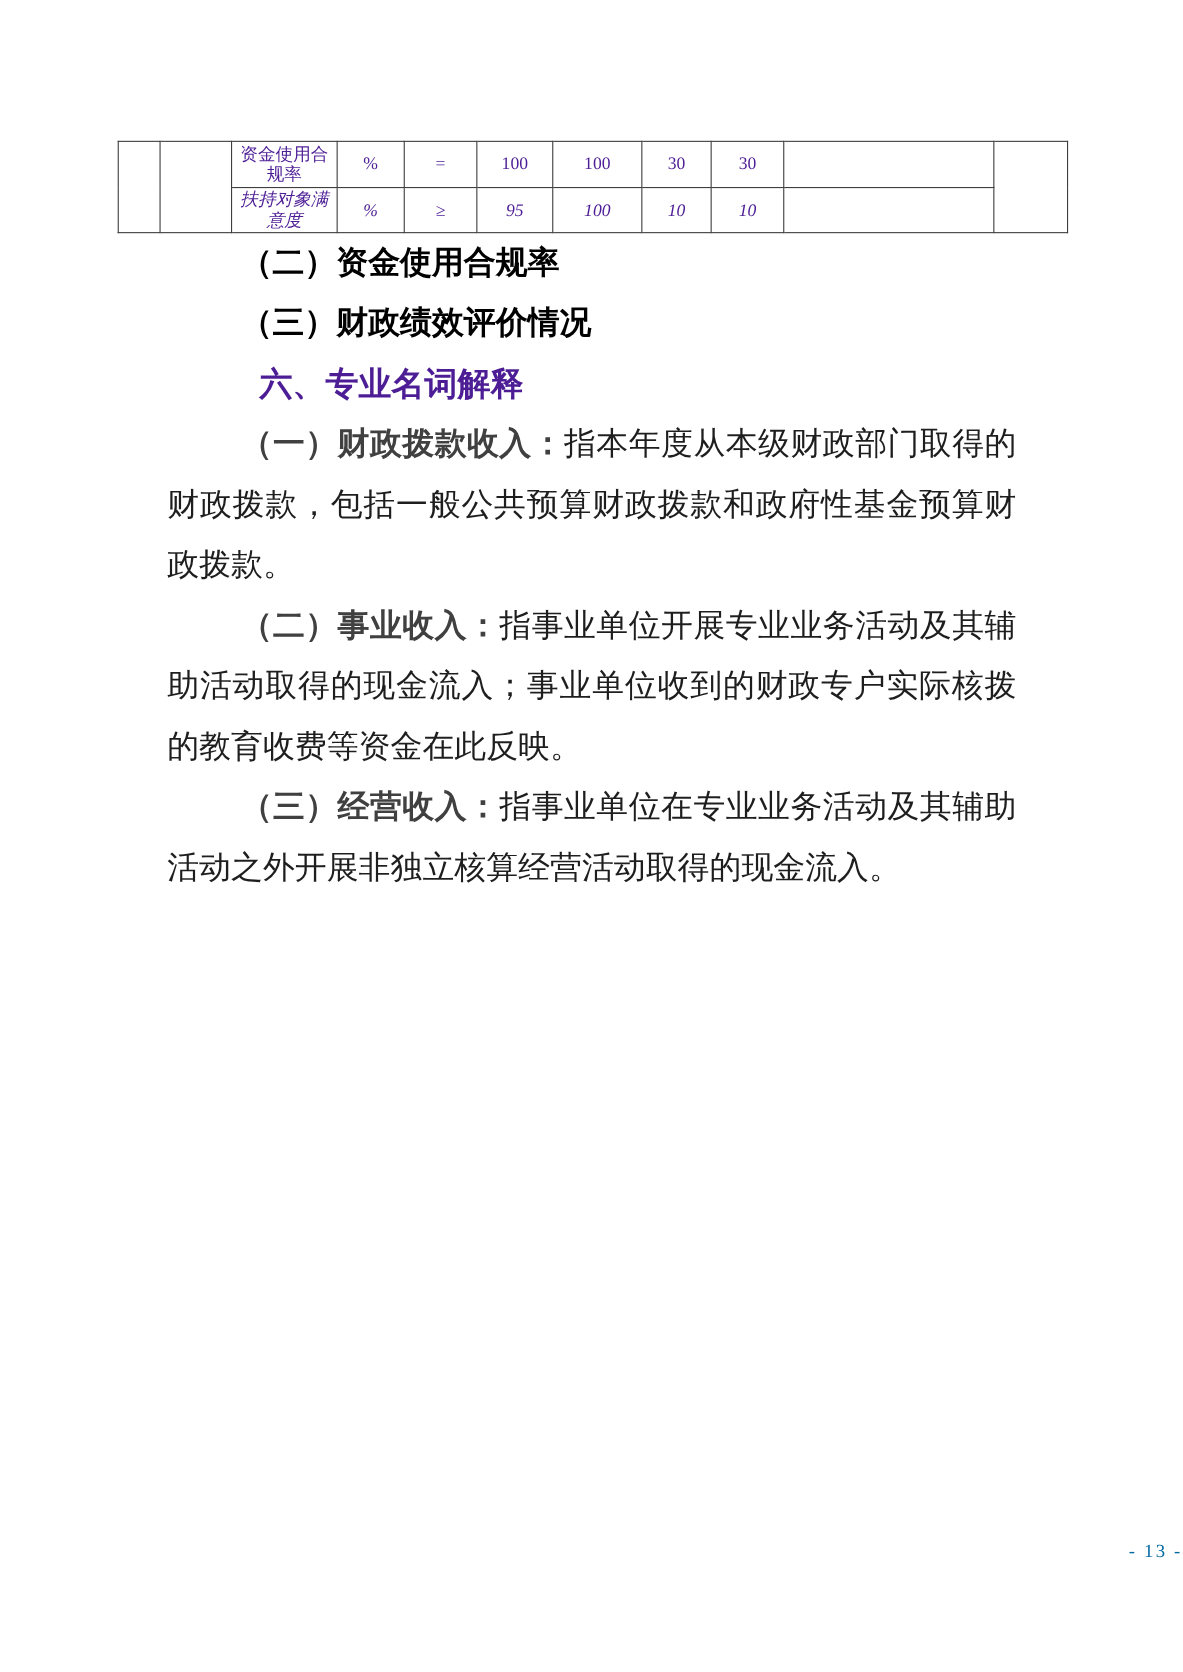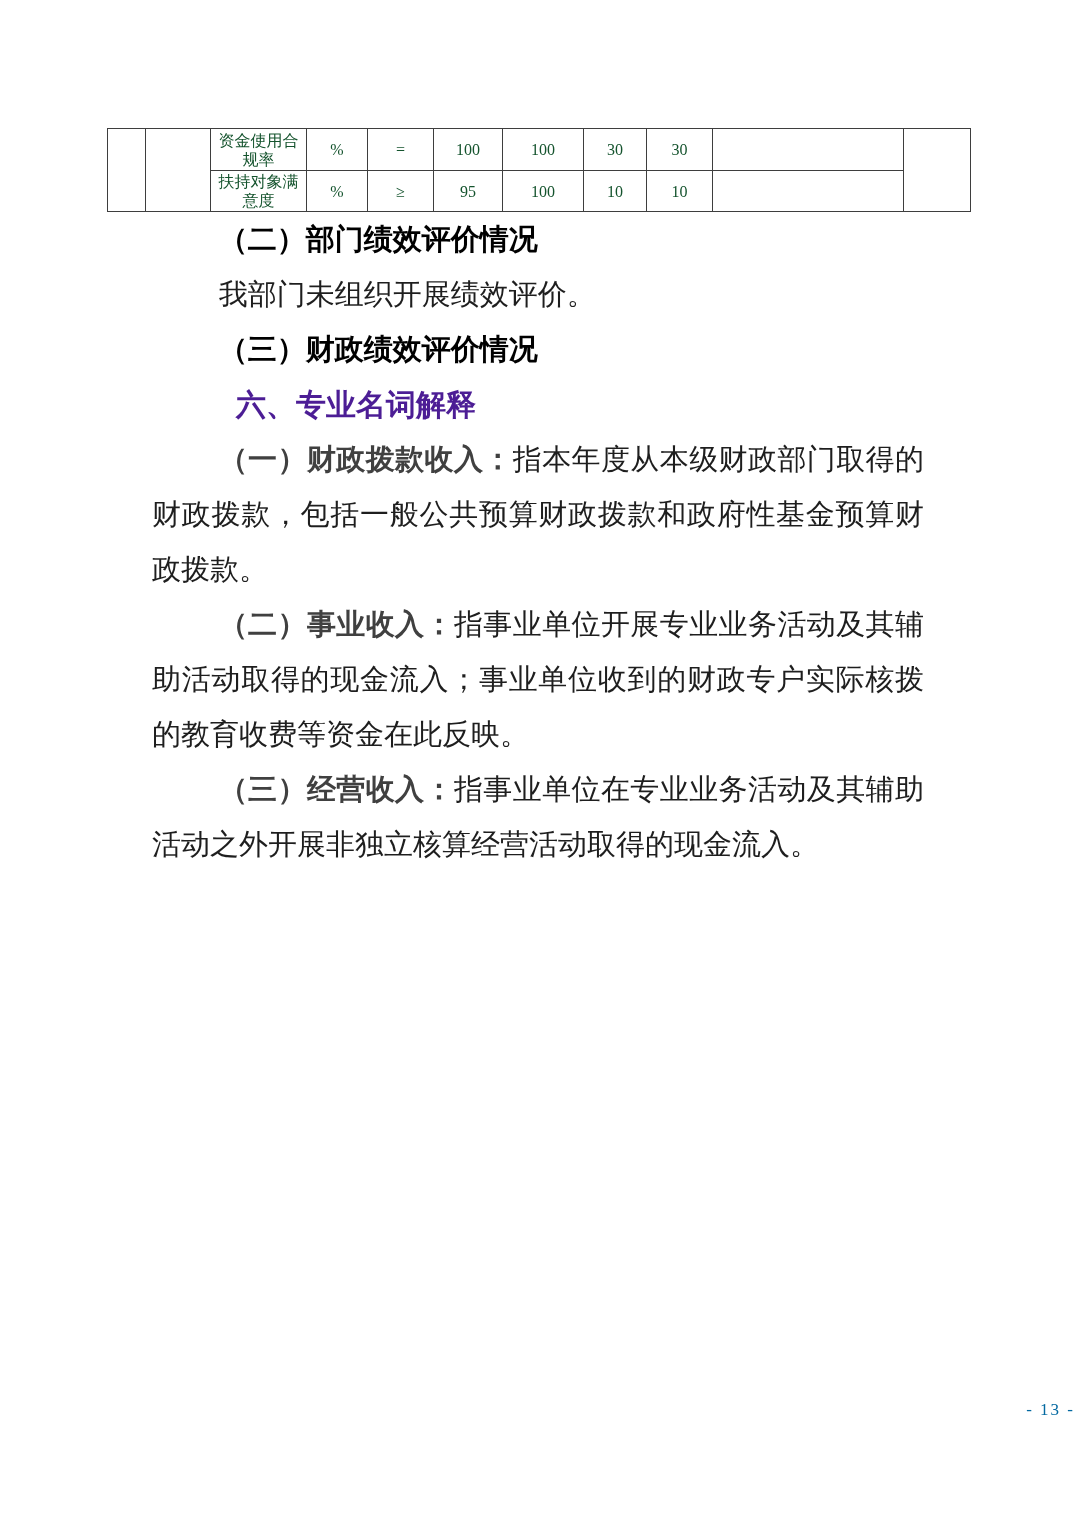--- a/index.html
+++ b/index.html
@@ -20,33 +20,33 @@
   
   .report-table {
     position: absolute;
     left: 107px;
     top: 128px;
     width: 863px;
     border-collapse: collapse;
     table-layout: fixed;
     font-family: "Liberation Serif", "DejaVu Serif", serif;
     font-size: 16px;
-    color: #14532d;
+    color: #4c1d95;
   }
   .report-table td {
     border: 1px solid #3e3e3e;
     text-align: center;
     vertical-align: middle;
     padding: 1px 5px;
     line-height: 19px;
     overflow: hidden;
     word-break: break-all;
   }
   .report-table tr.r1 { height: 42px; }
-  .report-table tr.r2 { height: 39px; }
+  .report-table tr.r2 { height: 39px; font-style: italic; }
 
   
   .content {
     position: absolute;
     left: 152px;
     top: 212px;
     width: 772px;
     font-size: 29px;
     line-height: 55px;
     text-align: justify;
@@ -126,22 +126,21 @@
         <td>95</td>
         <td>100</td>
         <td>10</td>
         <td>10</td>
         <td></td>
       </tr>
     </tbody>
   </table>
 
   <div class="content">
-    <p class="h-serif">（二）部门绩效评价情况</p>
-    <p>我部门未组织开展绩效评价。</p>
+    <p class="h-serif">（二）资金使用合规率</p>
     <p class="h-serif">（三）财政绩效评价情况</p>
     <p class="h-sans">六、专业名词解释</p>
 
     <p><span class="lead">（一）财政拨款收入：</span><span>指本年度从本级财政部门取得的财政拨款，包括一般公共预算财政拨款和政府性基金预算财政拨款。</span></p>
 
     <p><span class="lead">（二）事业收入：</span><span>指事业单位开展专业业务活动及其辅助活动取得的现金流入；事业单位收到的财政专户实际核拨的教育收费等资金在此反映。</span></p>
 
     <p><span class="lead">（三）经营收入：</span><span>指事业单位在专业业务活动及其辅助活动之外开展非独立核算经营活动取得的现金流入。</span></p>
 
   </div>

